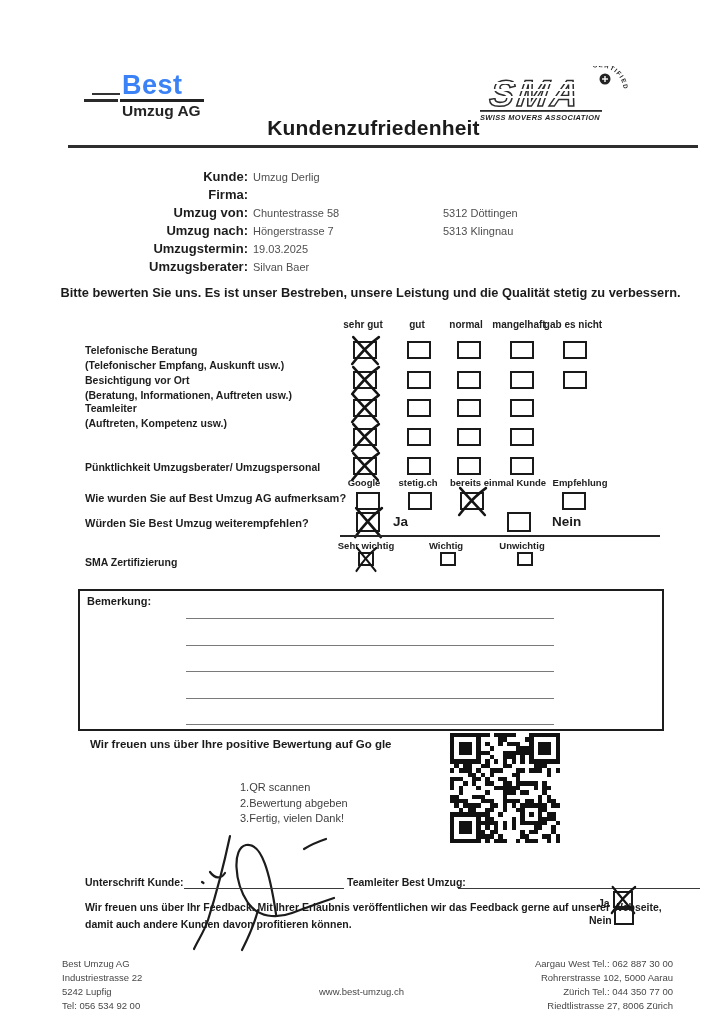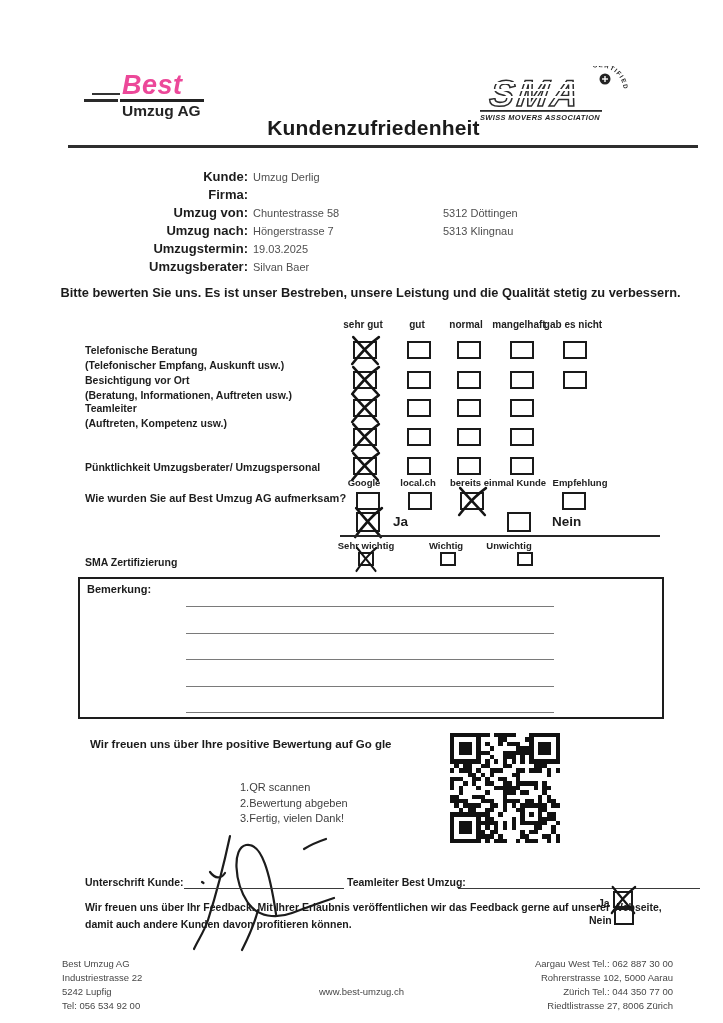--- a/index.html
+++ b/index.html
@@ -1,21 +1,21 @@
 <!DOCTYPE html>
 <html><head>
 <meta charset="utf-8">
 <style>
   html,body{margin:0;padding:0;background:#9a9a9a;}
   .page{position:relative;width:723px;height:1023px;margin:0 auto;background:#fff;
         font-family:"Liberation Sans",sans-serif;color:#1b1b1b;overflow:hidden;}
   .abs{position:absolute;}
   
   .best-logo{left:84px;top:70px;width:150px;height:54px;}
-  .bl-best{position:absolute;left:38px;top:0;font-size:27px;font-weight:800;letter-spacing:.5px;color:#ec4899;font-style:italic;}
+  .bl-best{position:absolute;left:38px;top:0;font-size:27px;font-weight:800;letter-spacing:.5px;color:#3b82f6;}
   .bl-under{position:absolute;left:36px;top:29px;width:84px;height:3.2px;background:#222;}
   .bl-s1{position:absolute;left:8px;top:23px;width:28px;height:2.2px;background:#333;}
   .bl-s2{position:absolute;left:0;top:28.5px;width:34px;height:3px;background:#2a2a2a;}
   .bl-umzug{position:absolute;left:38px;top:32px;font-size:15.5px;font-weight:700;color:#242424;}
   .sma-logo{left:472px;top:66px;}
   
   .title{left:12px;top:116px;width:100%;text-align:center;font-size:21px;font-weight:800;letter-spacing:.2px;}
   .title-rule{left:68px;top:145px;width:630px;height:2.6px;background:#2e2e2e;}
   
   .frow-label{left:60px;width:188px;text-align:right;font-size:13px;font-weight:700;color:#1c1c1c;}
@@ -31,21 +31,21 @@
   .cbox.sm{width:12px;height:10px;border-width:2px;}
   .cbox svg{position:absolute;left:-6px;top:-7px;width:calc(100% + 12px);height:calc(100% + 14px);overflow:visible;}
   .cbox svg path{stroke:#141414;stroke-width:2.4;fill:none;stroke-linecap:round;}
   .grp-rating .c0{left:353px}.grp-rating .c1{left:407px}.grp-rating .c2{left:457px}
   .grp-rating .c3{left:510px}.grp-rating .c4{left:563px}
   .grp-aware .c0{left:356px}.grp-aware .c1{left:408px}.grp-aware .c2{left:460px}.grp-aware .c3{left:562px}
   .grp-sma .c0{left:358px}.grp-sma .c1{left:440px}.grp-sma .c2{left:517px}
   .bigword{position:absolute;font-size:13.5px;font-weight:800;}
   .rule2{left:340px;top:535px;width:320px;height:2.2px;background:#262626;}
   
-  .rembox{left:78px;top:577px;width:582px;height:138px;border:2.6px solid #1d1d1d;}
+  .rembox{left:78px;top:589px;width:582px;height:138px;border:2.6px solid #1d1d1d;}
   .rem-label{position:absolute;left:7px;top:4px;font-size:11px;font-weight:700;}
   .bline{position:absolute;left:106px;width:368px;height:0;border-bottom:1.4px solid #7a7a7a;}
   
   .greview{left:90px;top:738px;font-size:11.5px;font-weight:700;}
   .steps{left:240px;top:780px;font-size:11px;color:#3e3e3e;line-height:15.5px;}
   .qr{left:450px;top:733px;width:110px;height:110px;}
   
   .sig-label{position:absolute;font-size:10.5px;font-weight:700;}
   .sig-line{position:absolute;height:0;border-bottom:1.7px solid #3a3a3a;}
   .consent{left:85px;top:899px;font-size:10.5px;font-weight:700;line-height:17px;}
@@ -188,50 +188,51 @@
           <path d="M3 26 C10 17 21 6 28 1"></path>
           <path d="M4 1 C12 10 20 18 27 26"></path>
         </svg>
       </div>
       <div class="cbox c1"></div>
       <div class="cbox c2"></div>
       <div class="cbox c3"></div>
     </div>
 
   <div class="colhead" style="left:364px;top:477px;font-size:9.5px">Google</div>
-  <div class="colhead" style="left:418px;top:477px;font-size:9.5px">local.ch</div>
+  <div class="colhead" style="left:418px;top:477px;font-size:9.5px">stetig.ch</div>
   <div class="colhead" style="left:498px;top:477px;font-size:9.5px">bereits einmal Kunde</div>
   <div class="colhead" style="left:580px;top:477px;font-size:9.5px">Empfehlung</div>
   <div class="rowlabel" style="top:491px;font-size:11px">Wie wurden Sie auf Best Umzug AG aufmerksam?</div>
   <div class="boxrow grp-aware" style="top:492px">
       <div class="cbox c0"></div>
       <div class="cbox c1"></div>
       <div class="cbox c2">
         <svg viewBox="0 0 30 26" preserveAspectRatio="none">
           <path d="M3 26 C10 17 21 6 28 1"></path>
           <path d="M4 1 C12 10 20 18 27 26"></path>
         </svg>
       </div>
       <div class="cbox c3"></div>
     </div>
 
+  <div class="rowlabel" style="top:516px;font-size:11px">Würden Sie Best Umzug weiterempfehlen?</div>
   <div class="cbox" style="left:356px;top:512px;width:20px;height:16px">
       <svg viewBox="0 0 30 26" preserveAspectRatio="none">
         <path d="M3 26 C10 17 21 6 28 1"></path>
         <path d="M4 1 C12 10 20 18 27 26"></path>
       </svg>
     </div>
   <div class="bigword" style="left:393px;top:514px">Ja</div>
   <div class="cbox" style="left:507px;top:512px;width:20px;height:16px"></div>
   <div class="bigword" style="left:552px;top:514px">Nein</div>
   <div class="abs rule2"></div>
 
   <div class="colhead" style="left:366px;top:540px;font-size:9.5px">Sehr wichtig</div>
   <div class="colhead" style="left:446px;top:540px;font-size:9.5px">Wichtig</div>
-  <div class="colhead" style="left:509px;top:540px;font-size:9.5px">Unwichtig</div>
+  <div class="colhead" style="left:522px;top:540px;font-size:9.5px">Unwichtig</div>
   <div class="rowlabel" style="top:555px">SMA Zertifizierung</div>
   <div class="boxrow grp-sma small" style="top:552px">
       <div class="cbox c0 sm">
         <svg viewBox="0 0 30 26" preserveAspectRatio="none">
           <path d="M3 26 C10 17 21 6 28 1"></path>
           <path d="M4 1 C12 10 20 18 27 26"></path>
         </svg>
       </div>
       <div class="cbox c1 sm"></div>
       <div class="cbox c2 sm"></div>

